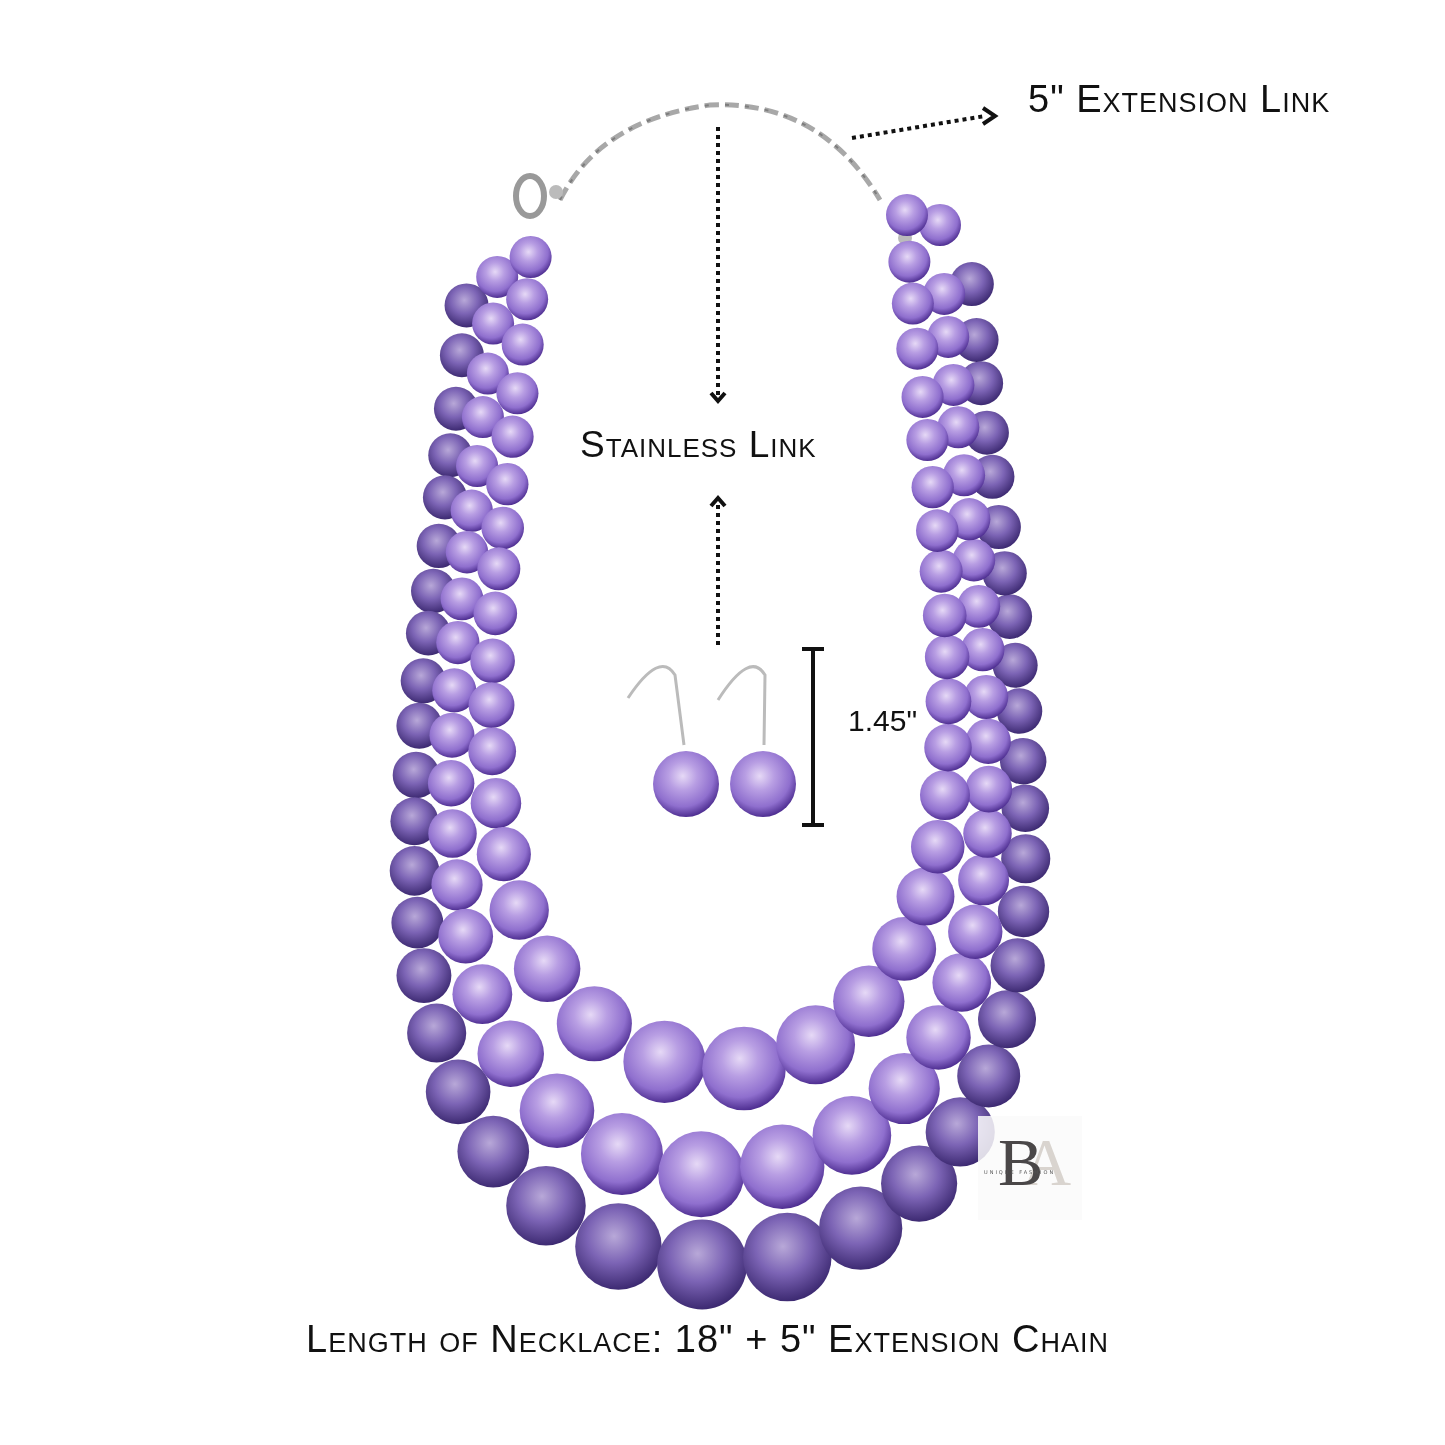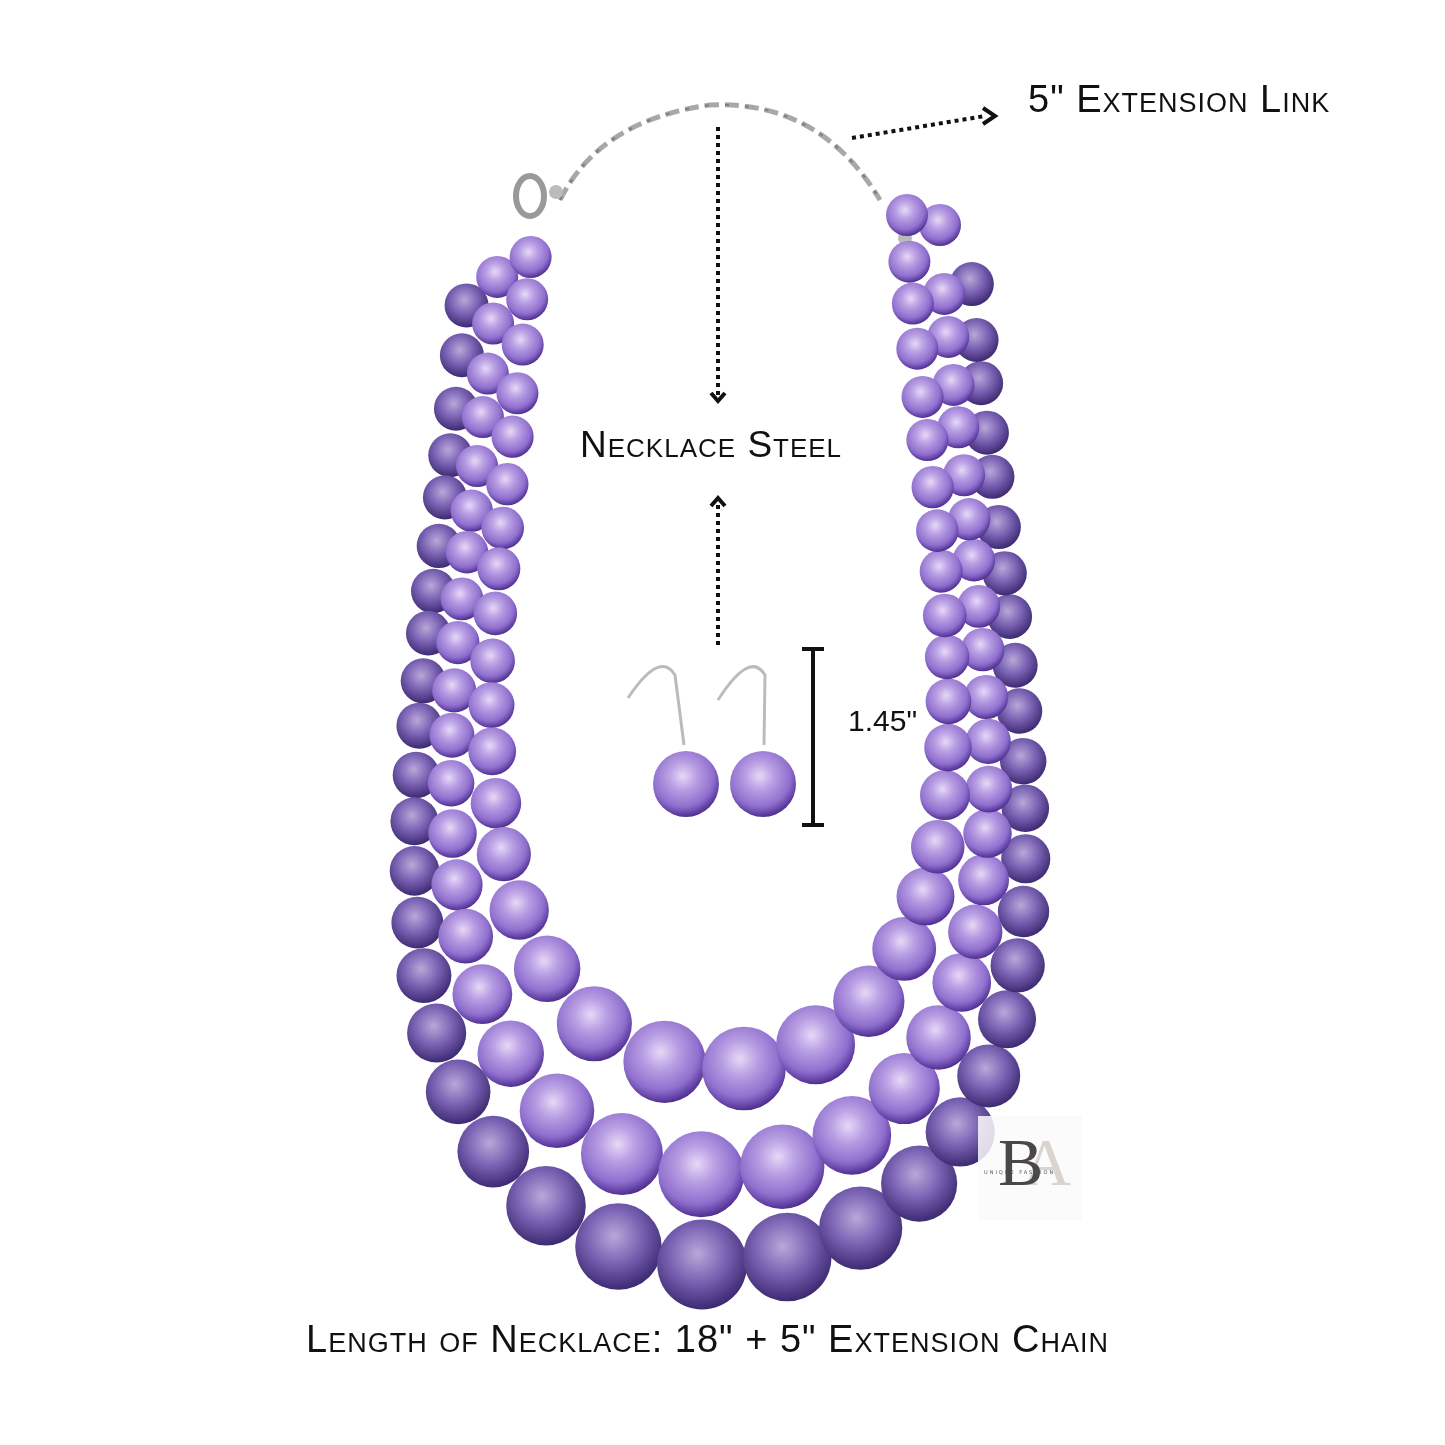--- a/index.html
+++ b/index.html
@@ -198,21 +198,21 @@
     <circle cx="763" cy="784" r="33" fill="url(#pearl)"></circle>
   </g>
 </svg>
 </div>
 
 <div class="size-bar"></div>
 <div class="size-cap" style="top:647px"></div>
 <div class="size-cap" style="top:823px"></div>
 
 <div class="label label-ext">5" Extension Link</div>
-<div class="label label-steel">Necklace Steel</div>
+<div class="label label-steel">Stainless Link</div>
 <div class="label-size">1.45"</div>
 <div class="label label-length">Length of Necklace: 18" + 5" Extension Chain</div>
 
 <div class="watermark">
   <span class="wm-a">A</span>
   <span class="wm-b">B</span>
   <span class="wm-tag">UNIQUE FASHION</span>
 </div>
 
 </body></html>

